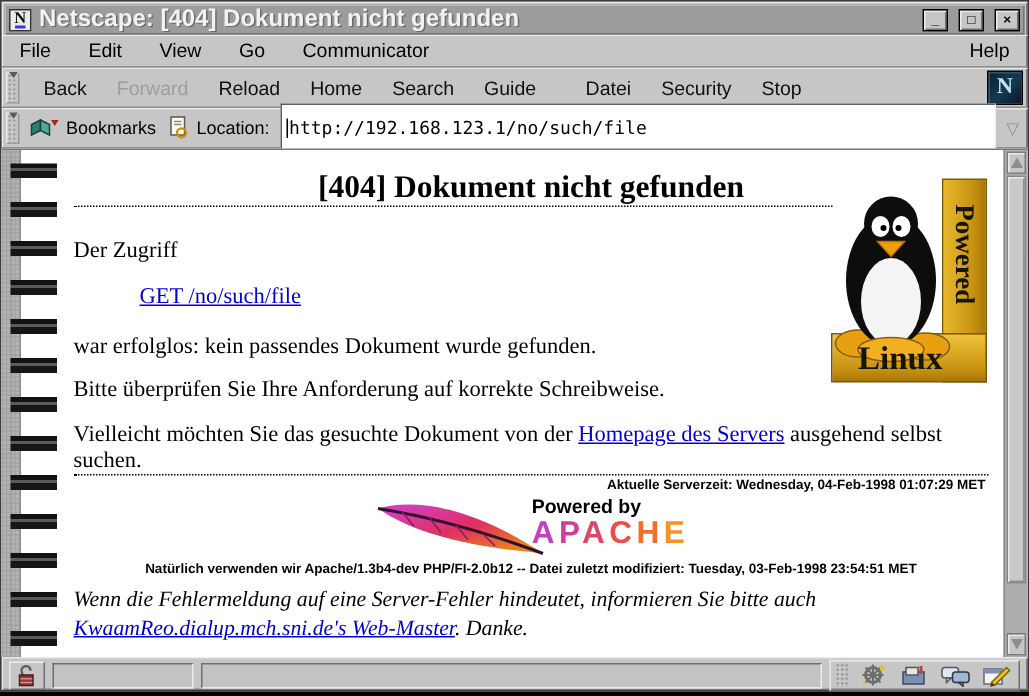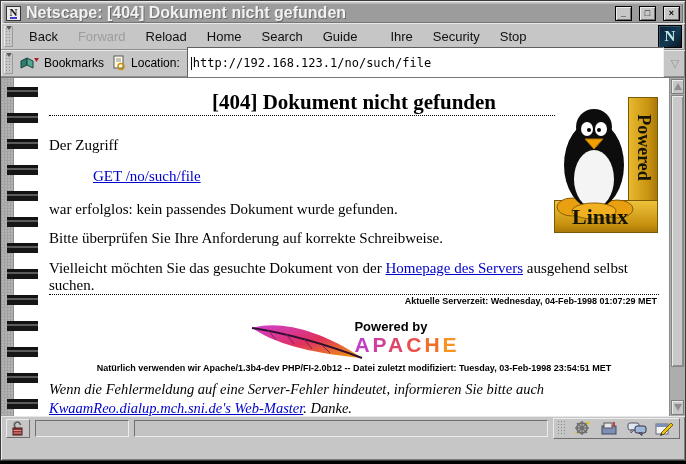--- a/index.html
+++ b/index.html
@@ -80,21 +80,21 @@
   .hr1{margin-top:16px;width:83%;}
   .hr2{margin-top:17px;margin-bottom:4px;}
   .p-der{margin:21px 0 0 0;}
   .p-get{margin:14px 0 0 44px;}
   .p-war{margin:16px 0 0 0;}
   .p-bitte{margin:12px 0 0 0;}
   .p-viel{margin:13px 0 0 0;}
   a,.link{color:#0000cc;text-decoration:underline;cursor:pointer;}
   .server-time{text-align:right;font:bold 9px "Liberation Sans",sans-serif;margin:1px 2px 0 0;}
 
-  .apache-row{display:flex;justify-content:center;align-items:flex-start;margin-top:12px;height:44px;}
+  .apache-row{display:flex;justify-content:center;align-items:flex-start;margin-top:1px;height:44px;}
   .apache-text{margin-left:-14px;margin-top:1px;}
   .powered-by{font:bold 13px "Liberation Sans",sans-serif;color:#000;}
   .apache-word{font:bold 21px "Liberation Sans",sans-serif;letter-spacing:3px;margin-top:-1px;}
   .server-info{text-align:center;font:bold 9px "Liberation Sans",sans-serif;margin-top:1px;}
   .footer{font-style:italic;font-size:14.5px;margin-top:7px;max-width:585px;line-height:1.3;}
   .footer .link{font-style:italic;}
 
   
   .linux-logo{position:absolute;top:7px;right:27px;width:104px;height:136px;z-index:1;}
   .gold-v{position:absolute;right:0;top:0;width:30px;height:136px;
@@ -128,30 +128,38 @@
   <div class="titlebar">
     <div class="title-icon">
         <span>N</span>
       </div>
     <div class="title-text">Netscape: [404] Dokument nicht gefunden</div>
     <div class="tbtn">_</div>
     <div class="tbtn">□</div>
     <div class="tbtn">×</div>
   </div>
 
+  <div class="menubar">
+    <span class="menu-item">File</span>
+    <span class="menu-item">Edit</span>
+    <span class="menu-item">View</span>
+    <span class="menu-item">Go</span>
+    <span class="menu-item">Communicator</span>
+    <span class="menu-item menu-help">Help</span>
+  </div>
 
   <div class="toolrow">
     <div class="grab-handle"></div>
     <span class="tool-btn">Back</span>
     <span class="tool-btn disabled">Forward</span>
     <span class="tool-btn">Reload</span>
     <span class="tool-btn">Home</span>
     <span class="tool-btn">Search</span>
     <span class="tool-btn">Guide</span>
-    <span class="tool-btn gap-before">Ihre</span>
+    <span class="tool-btn gap-before">Datei</span>
     <span class="tool-btn">Security</span>
     <span class="tool-btn">Stop</span>
     <div class="ns-logo">N</div>
   </div>
 
   <div class="toolrow">
     <div class="grab-handle"></div>
     <svg class="bm-icon" width="21" height="15" viewBox="0 0 21 15">
       <path d="M2 12 L8 9 L8 2 L2 5 Z" fill="#2e7d6e" stroke="#14443c"></path>
       <path d="M14 12 L8 9 L8 2 L14 5 Z" fill="#57a893" stroke="#14443c"></path>

